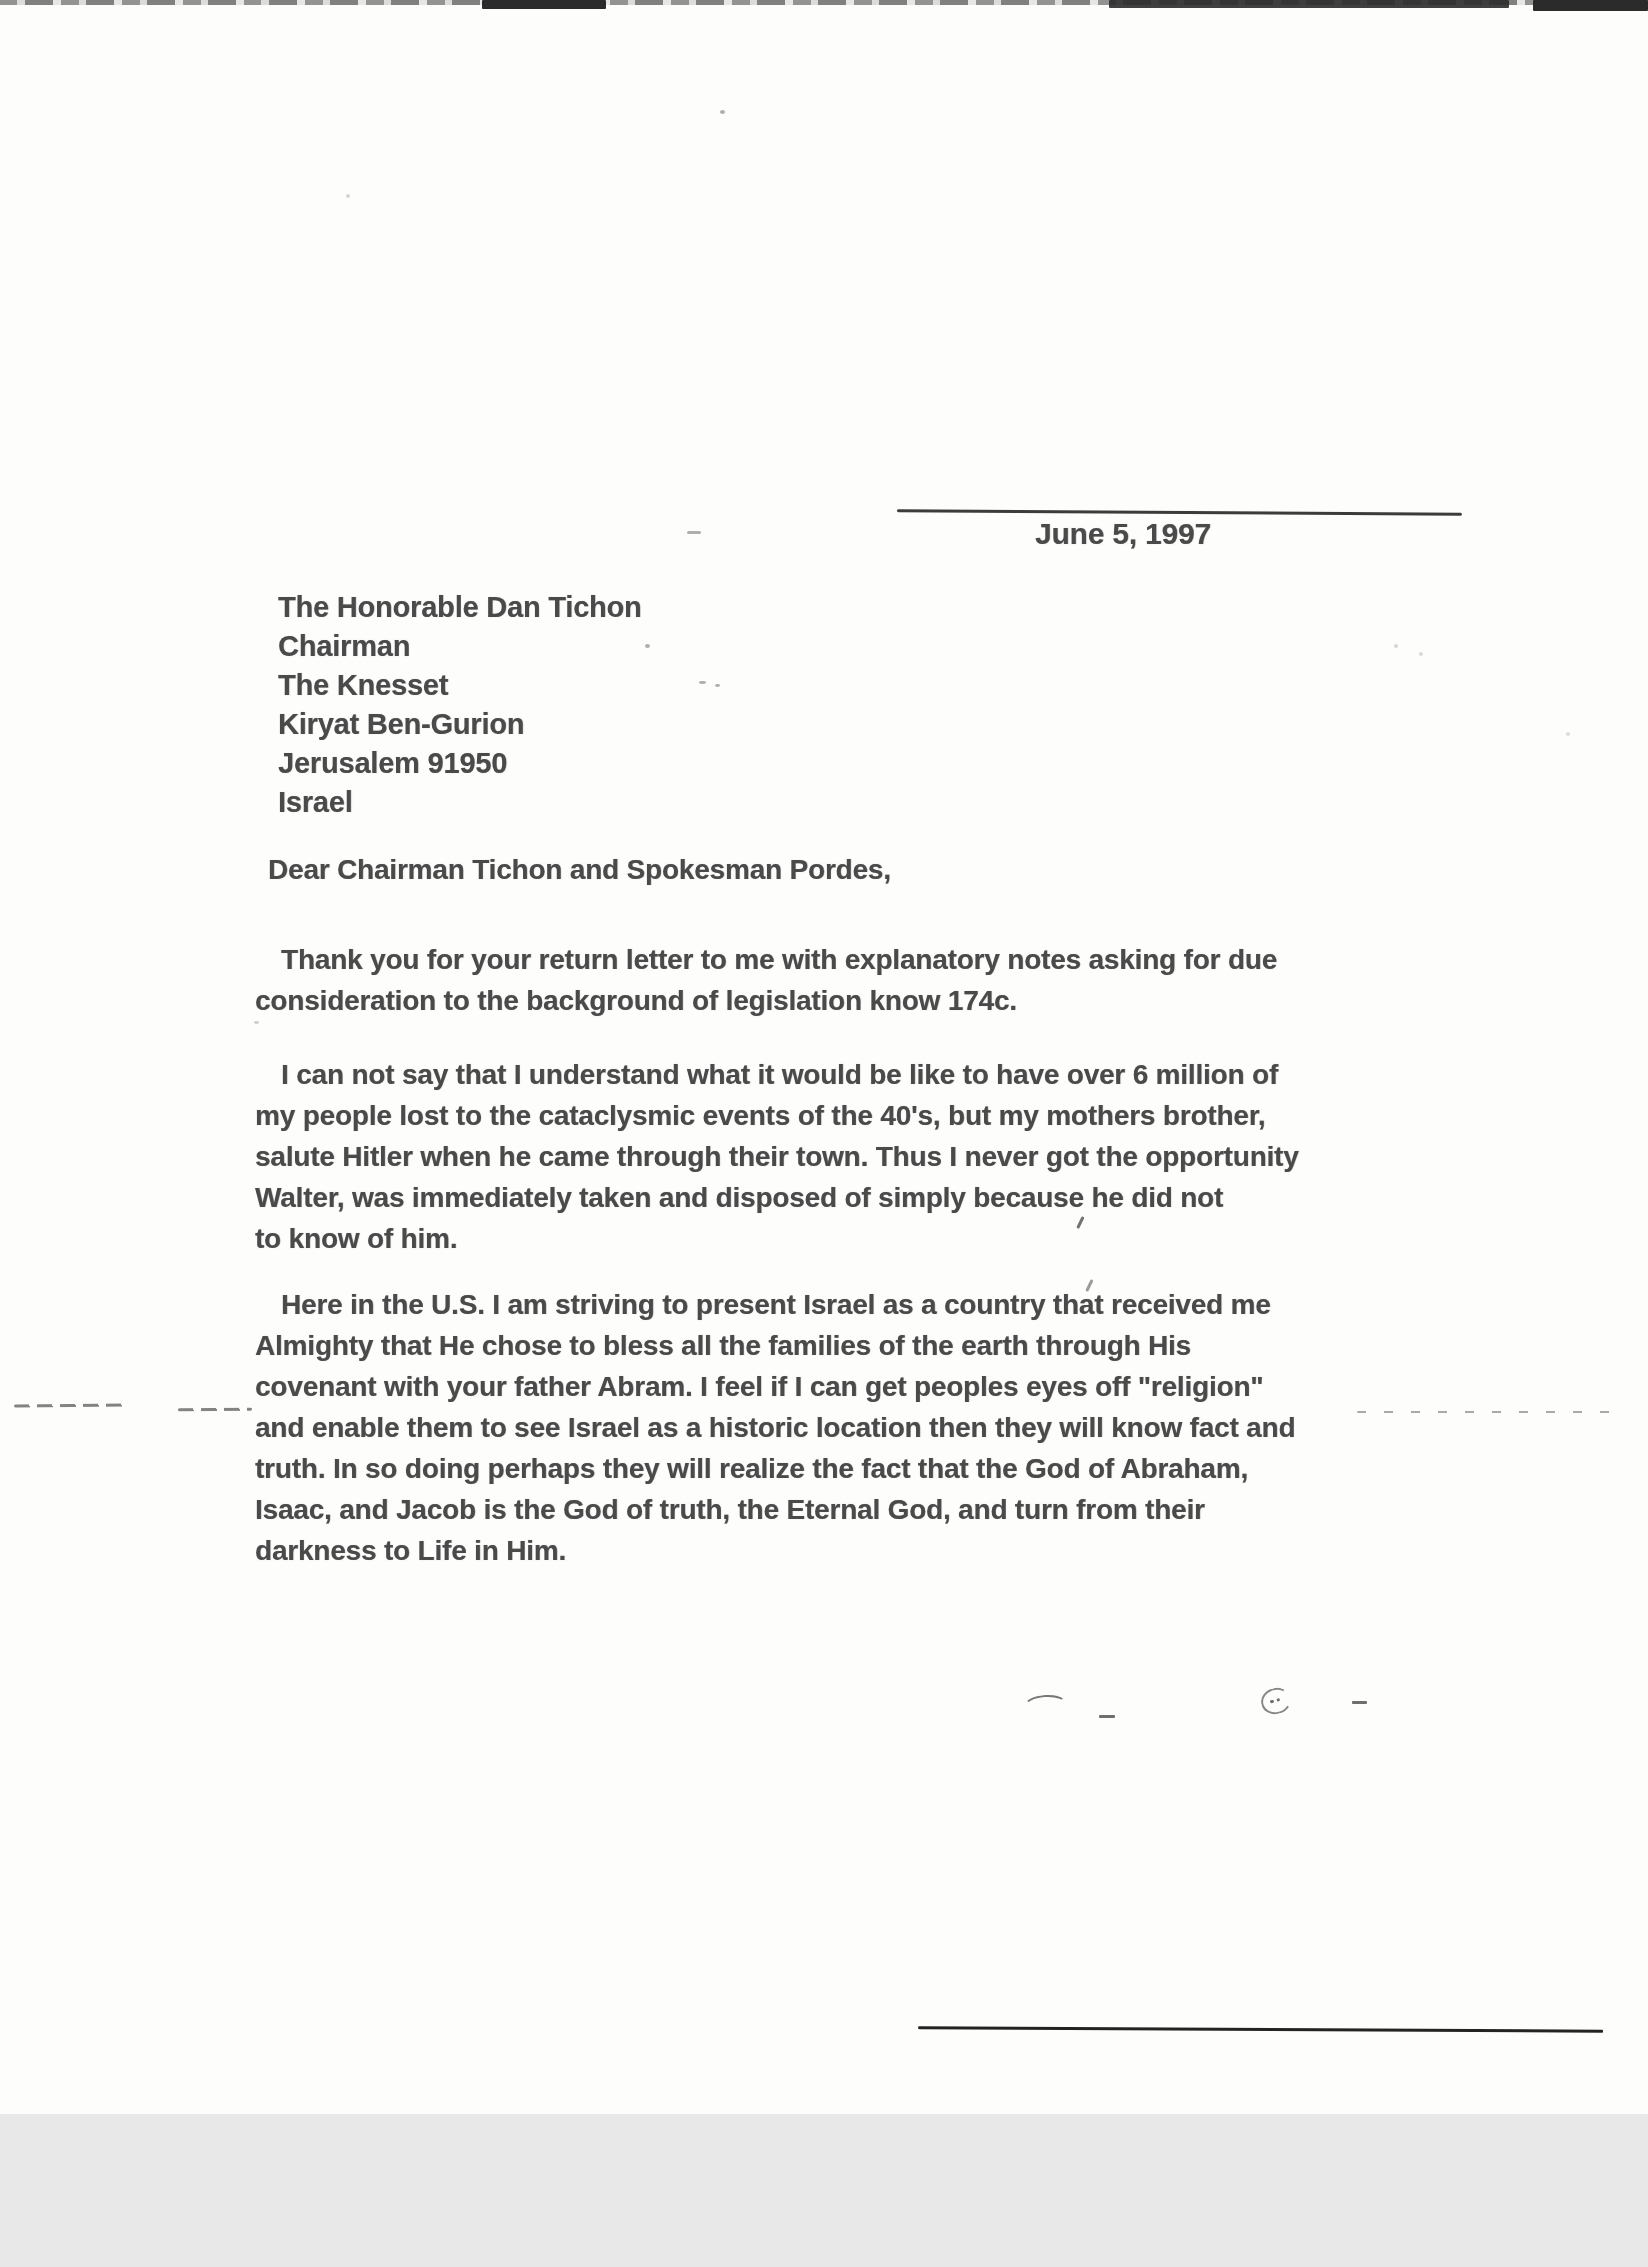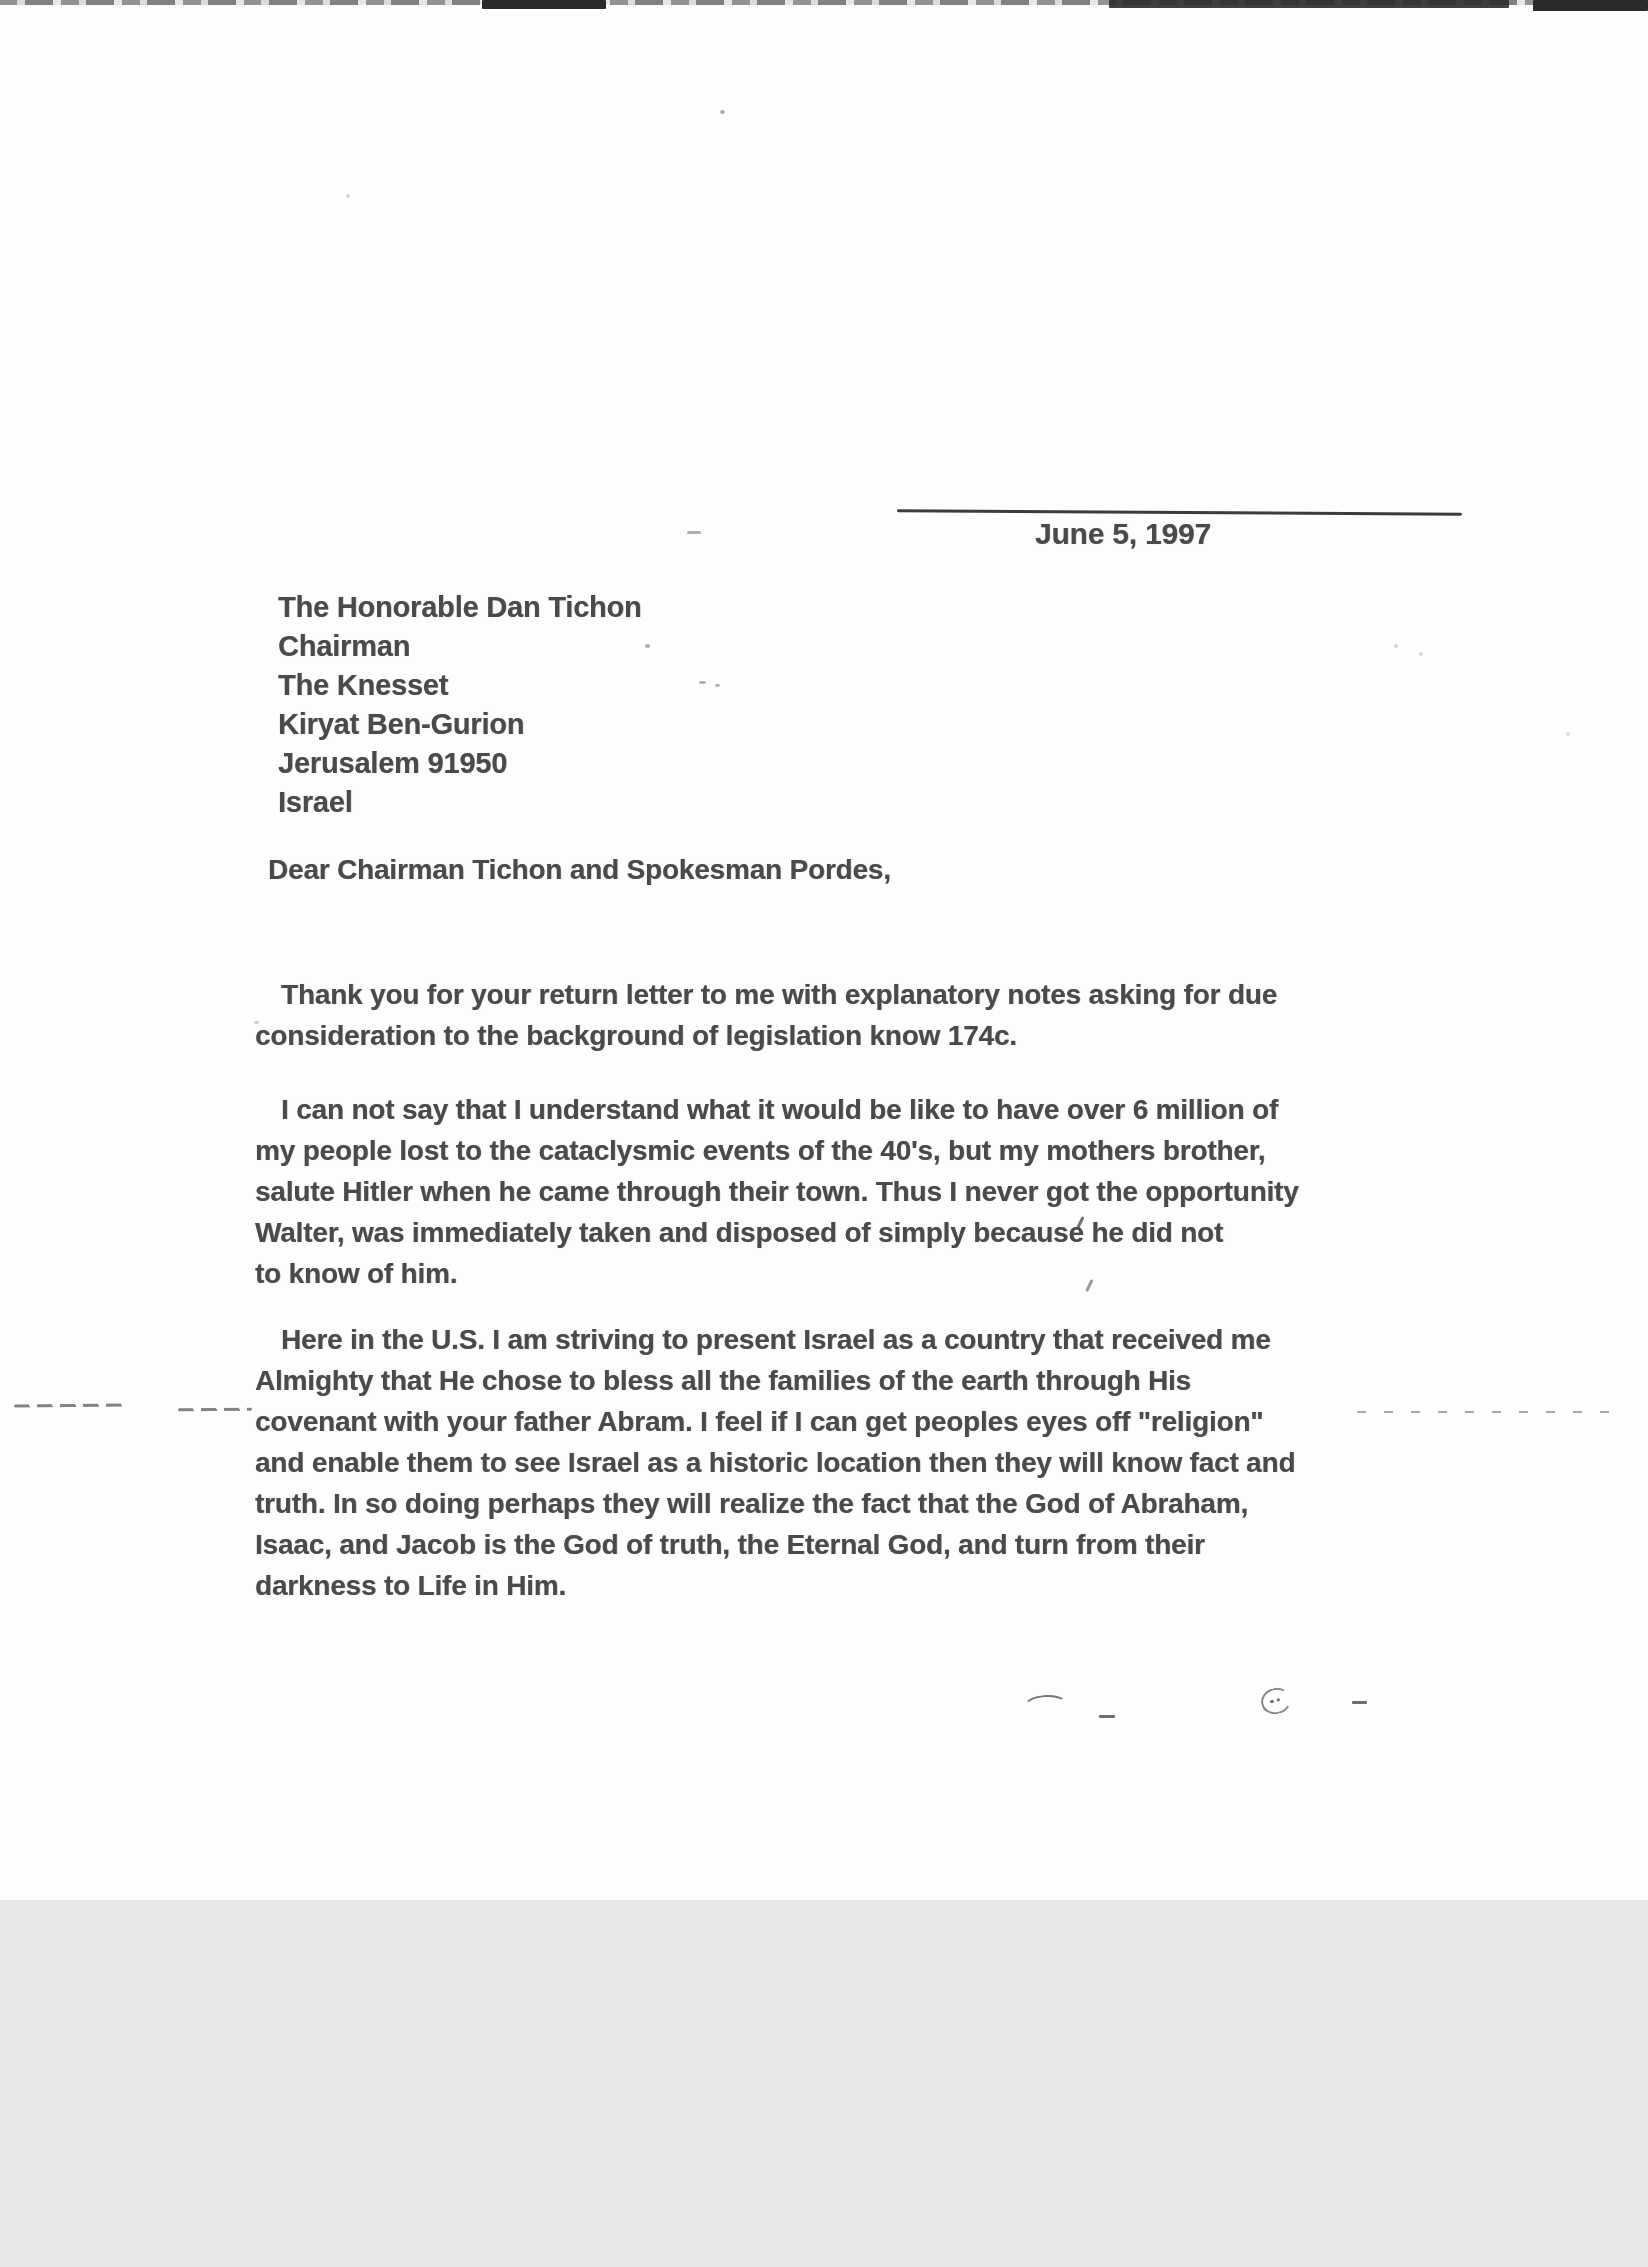--- a/index.html
+++ b/index.html
@@ -1,18 +1,18 @@
 <!DOCTYPE html>
 <html><head>
 <meta charset="utf-8">
 <style>
   html,body { margin:0; padding:0; background:#e8e8e8; }
   .page {
     position:relative;
-    width:1649px; height:1900px;
+    width:1649px; height:2114px;
     background:#fdfdfc;
     overflow:hidden;
     font-family:"Liberation Sans", sans-serif;
     font-weight:700;
     color:#4a4a4a;
     text-shadow:0.4px 0.4px 0.7px rgba(80,80,80,0.55);
     letter-spacing:-0.2px;
   }
   
   .top-edge {
@@ -73,21 +73,21 @@
   .smudge-ring .dot.b { left:13.6px; top:8.7px; }
   .underscore-mark { position:absolute; background:rgba(75,75,75,0.8); border-radius:1px; }
   
   .date-line { position:absolute; left:1035px; top:517px; font-size:30px; }
   .address { position:absolute; left:278px; top:588px; font-size:29px; line-height:39px; }
   .salutation { position:absolute; left:268px; top:854px; font-size:28px;text-align:right; }
   .para { position:absolute; left:255px; font-size:28px; line-height:41px; white-space:nowrap; }
   .para.p1 { top:939px; }
   .para.p2 { top:1054px; }
   .para.p3 { top:1284px; }
-  .para .indent { padding-left:26px;margin-top:35px; }
+  .para .indent { padding-left:26px; }
   .closing { position:absolute; left:1045px; top:1634px; font-size:28px; line-height:42px; }
   .closing .line2 { padding-left:40px; }
 </style>
 </head>
 <body>
 
 <div class="page">
 
   <div class="top-edge"></div>
   <div class="top-seg s1"></div>

